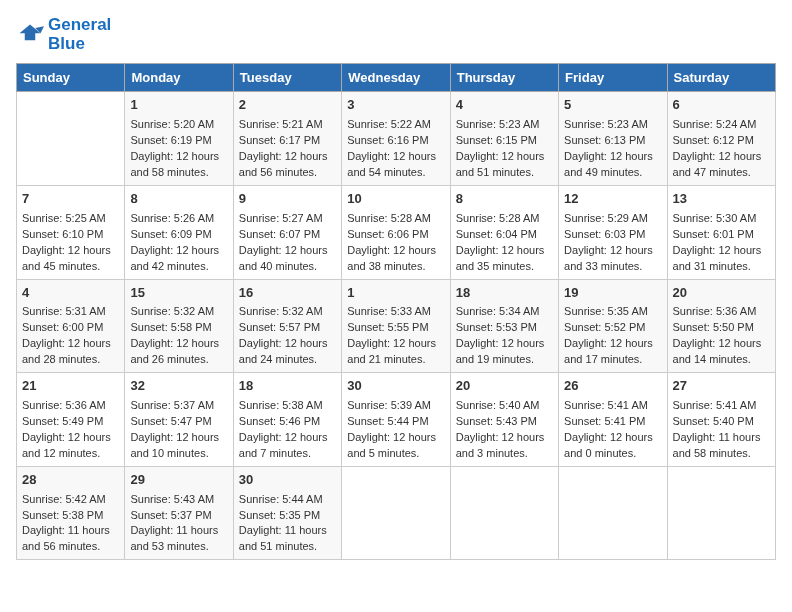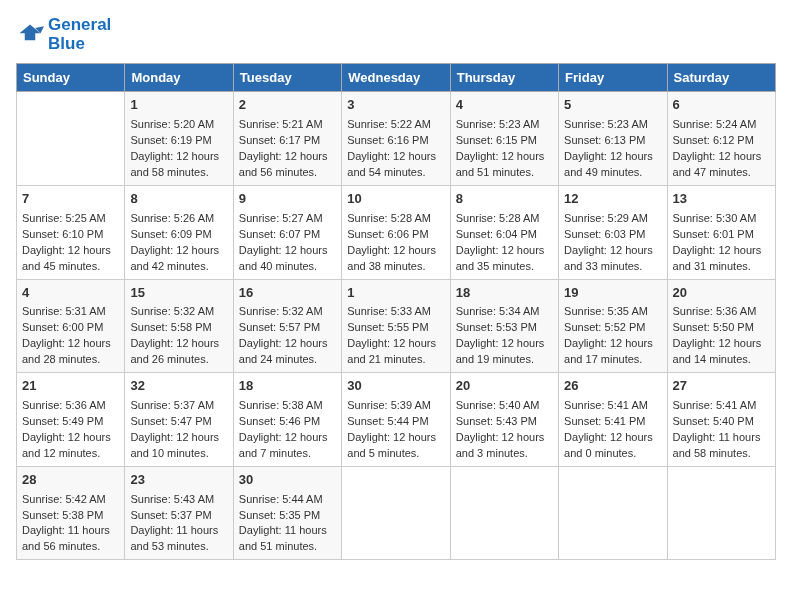--- a/index.html
+++ b/index.html
@@ -222,21 +222,21 @@
           <div class="day-number">27</div>
           <div class="day-info">Sunrise: 5:41 AM<br>Sunset: 5:40 PM<br>Daylight: 11 hours<br>and 58 minutes.</div>
         </td>
       </tr>
       <tr>
         <td>
           <div class="day-number">28</div>
           <div class="day-info">Sunrise: 5:42 AM<br>Sunset: 5:38 PM<br>Daylight: 11 hours<br>and 56 minutes.</div>
         </td>
         <td>
-          <div class="day-number">23</div>
+          <div class="day-number">29</div>
           <div class="day-info">Sunrise: 5:43 AM<br>Sunset: 5:37 PM<br>Daylight: 11 hours<br>and 53 minutes.</div>
         </td>
         <td>
           <div class="day-number">30</div>
           <div class="day-info">Sunrise: 5:44 AM<br>Sunset: 5:35 PM<br>Daylight: 11 hours<br>and 51 minutes.</div>
         </td>
         <td class="empty"></td>
         <td class="empty"></td>
         <td class="empty"></td>
         <td class="empty"></td>

